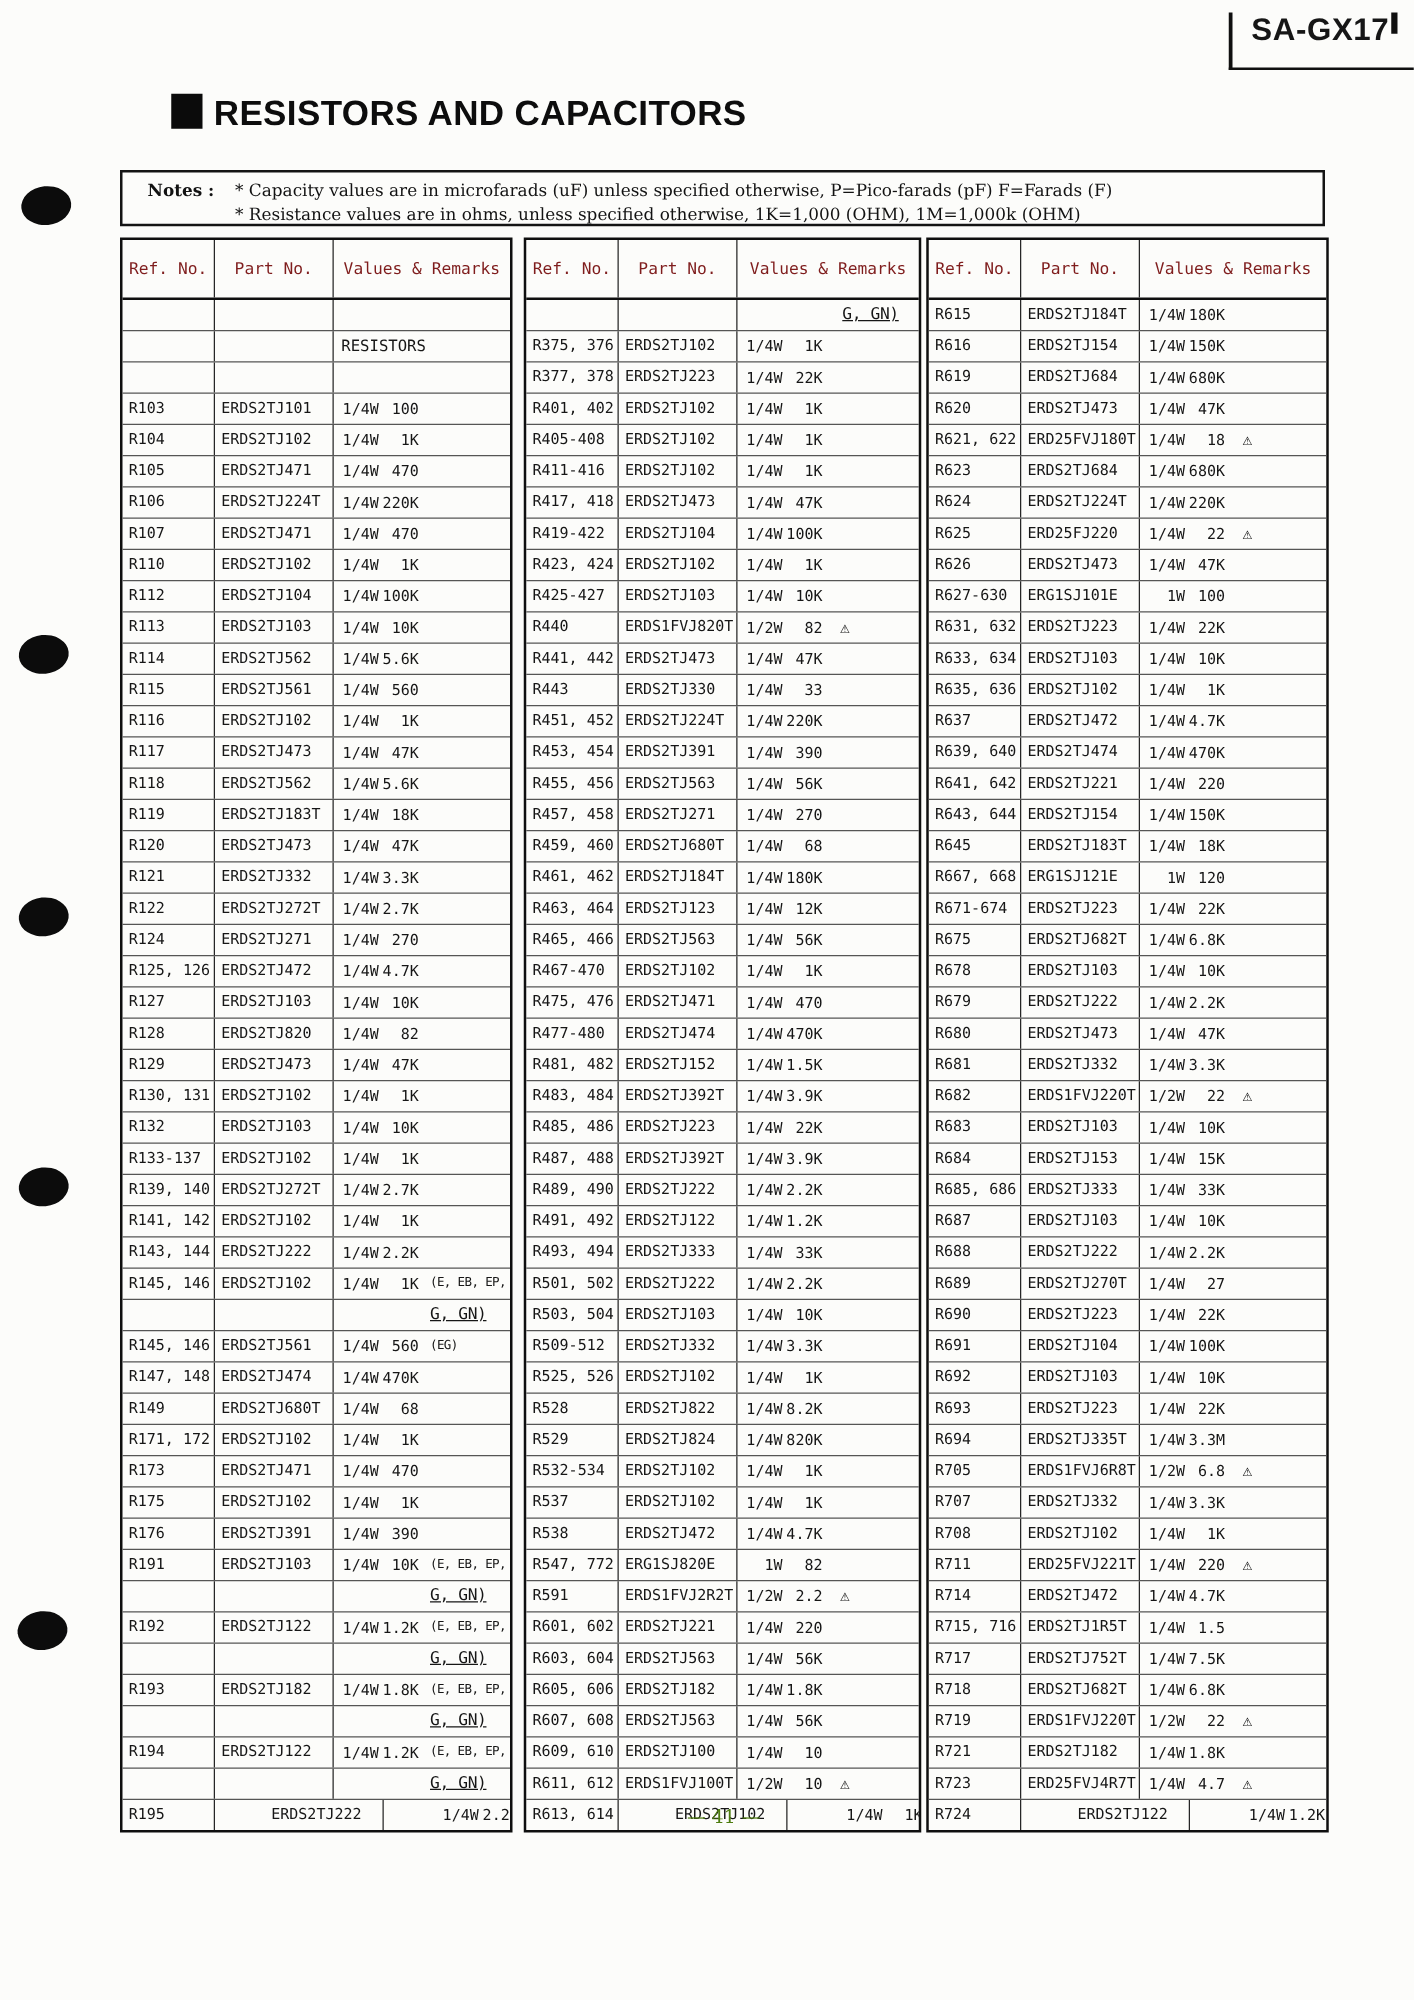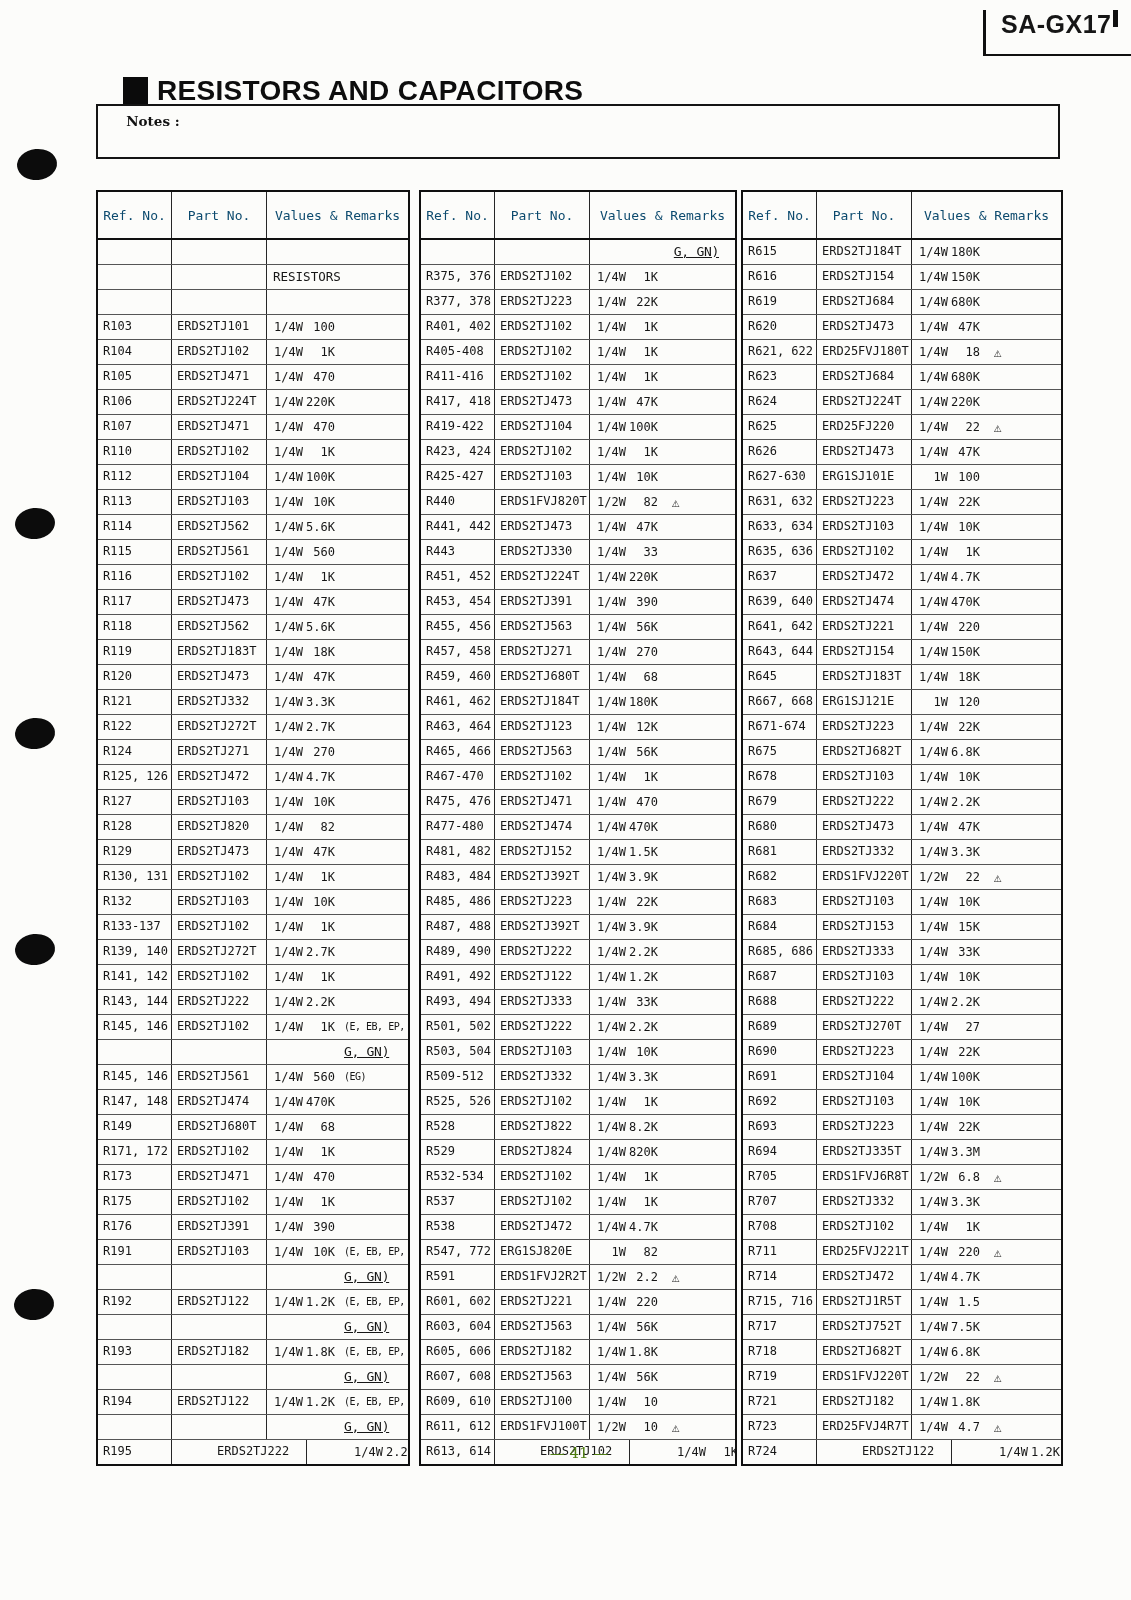--- a/index.html
+++ b/index.html
@@ -10,39 +10,39 @@
   }
   
   .model-box{
     position:absolute;top:10px;right:0;width:148px;height:46px;
     border-left:3px solid #101010;border-bottom:2px solid #101010;
     display:flex;align-items:flex-start;padding-left:15px;box-sizing:border-box;
     font-family:"Liberation Sans",sans-serif;font-weight:bold;font-size:25px;letter-spacing:.5px;
   }
   .clip-char{display:inline-block;width:5px;height:17px;background:#101010;margin-left:2px;}
   
-  .title-row{position:absolute;left:95px;top:75px;display:flex;align-items:center;gap:9px;padding-left:28px;}
+  .title-row{position:absolute;left:109px;top:75px;display:flex;align-items:flex-start;gap:9px;padding-left:28px;}
   .title-square{width:25px;height:28px;background:#0b0b0b;}
   .page-title{margin:0;font-family:"Liberation Sans",sans-serif;font-weight:bold;font-size:28px;letter-spacing:.3px;color:#0d0d0d;}
   
   .notes-box{
-    position:absolute;left:96px;top:104px;width:964px;height:55px;box-sizing:border-box;
+    position:absolute;left:96px;top:136px;width:964px;height:45px;box-sizing:border-box;
     border:2px solid #141414;display:flex;padding-top:7px;
-    font-family:"DejaVu Serif",serif;font-size:13.5px;color:#121212;text-align:center;
+    font-family:"DejaVu Serif",serif;font-size:13.5px;color:#121212;
   }
   .notes-label{font-weight:bold;margin-left:20px;width:70px;flex:none;}
   .note-line{margin-bottom:3px;white-space:nowrap;}
   
   .tables{position:absolute;left:96px;top:190px;display:flex;}
   .ptable{border:2px solid #0f0f0f;box-sizing:border-box;background:transparent;flex:none;}
   .ptable.t0{width:314px;margin-right:9px;}
   .ptable.t1{width:318px;margin-right:4px;}
   .ptable.t2{width:322px;}
   .thead{display:flex;height:46px;border-bottom:2px solid #0f0f0f;}
-  .hcell{display:flex;align-items:center;justify-content:center;font-size:13px;box-sizing:border-box;color:#0c4a6e;}
+  .hcell{display:flex;align-items:center;justify-content:center;font-size:13px;box-sizing:border-box;color:#7f1d1d;}
   .col0{width:74px;flex:none;border-right:1px solid #262626;}
   .col1{width:95px;flex:none;border-right:1px solid #262626;}
   .col2{flex:1;min-width:0;}
   .trow{display:flex;height:24px;border-bottom:1px solid #555;}
   .trow:last-child{border-bottom:none;gap:40px;}
   .cell{box-sizing:border-box;font-size:12px;line-height:22px;white-space:nowrap;overflow:hidden;}
   .cell.col0{padding-left:5px;}
   .cell.col1{padding-left:5px;}
   .cell.col2{display:flex;align-items:center;}
   .watt{width:36px;text-align:right;flex:none;}
@@ -77,20 +77,24 @@
     <span class="clip-char"></span>
 </div>
 
 <div class="title-row">
   <span class="title-square"></span>
   <h1 class="page-title">RESISTORS AND CAPACITORS</h1>
 </div>
 
 <div class="notes-box">
   <div class="notes-label">Notes :</div>
+  <div class="notes-lines">
+    <div class="note-line">* Capacity values are in microfarads (uF) unless specified otherwise, P=Pico-farads (pF) F=Farads (F)</div>
+    <div class="note-line">* Resistance values are in ohms, unless specified otherwise, 1K=1,000 (OHM), 1M=1,000k (OHM)</div>
+  </div>
 </div>
 
 <div class="tables">
   <div class="ptable t0">
       <div class="thead">
         <div class="hcell col0">Ref. No.</div>
         <div class="hcell col1">Part No.</div>
         <div class="hcell col2">Values &amp; Remarks</div>
       </div>
       <div class="trow">

